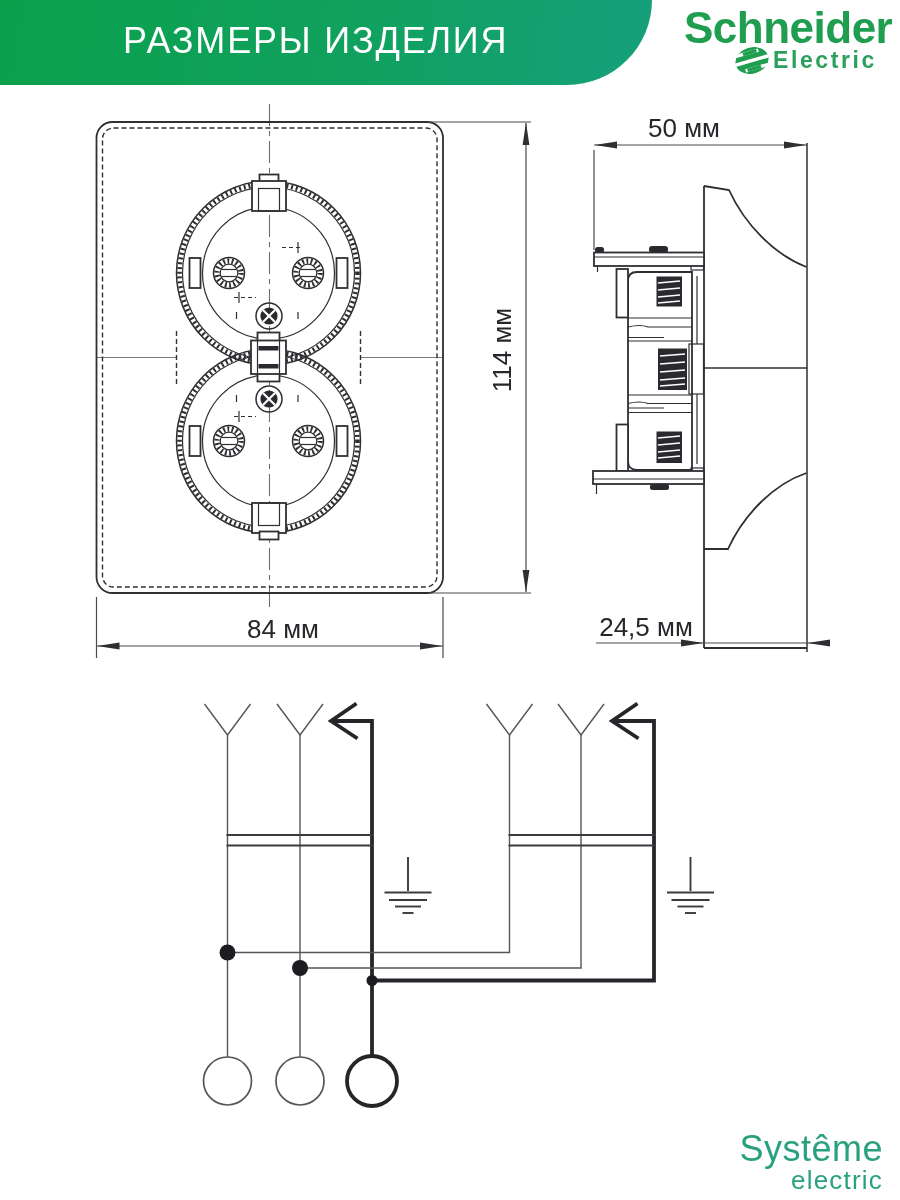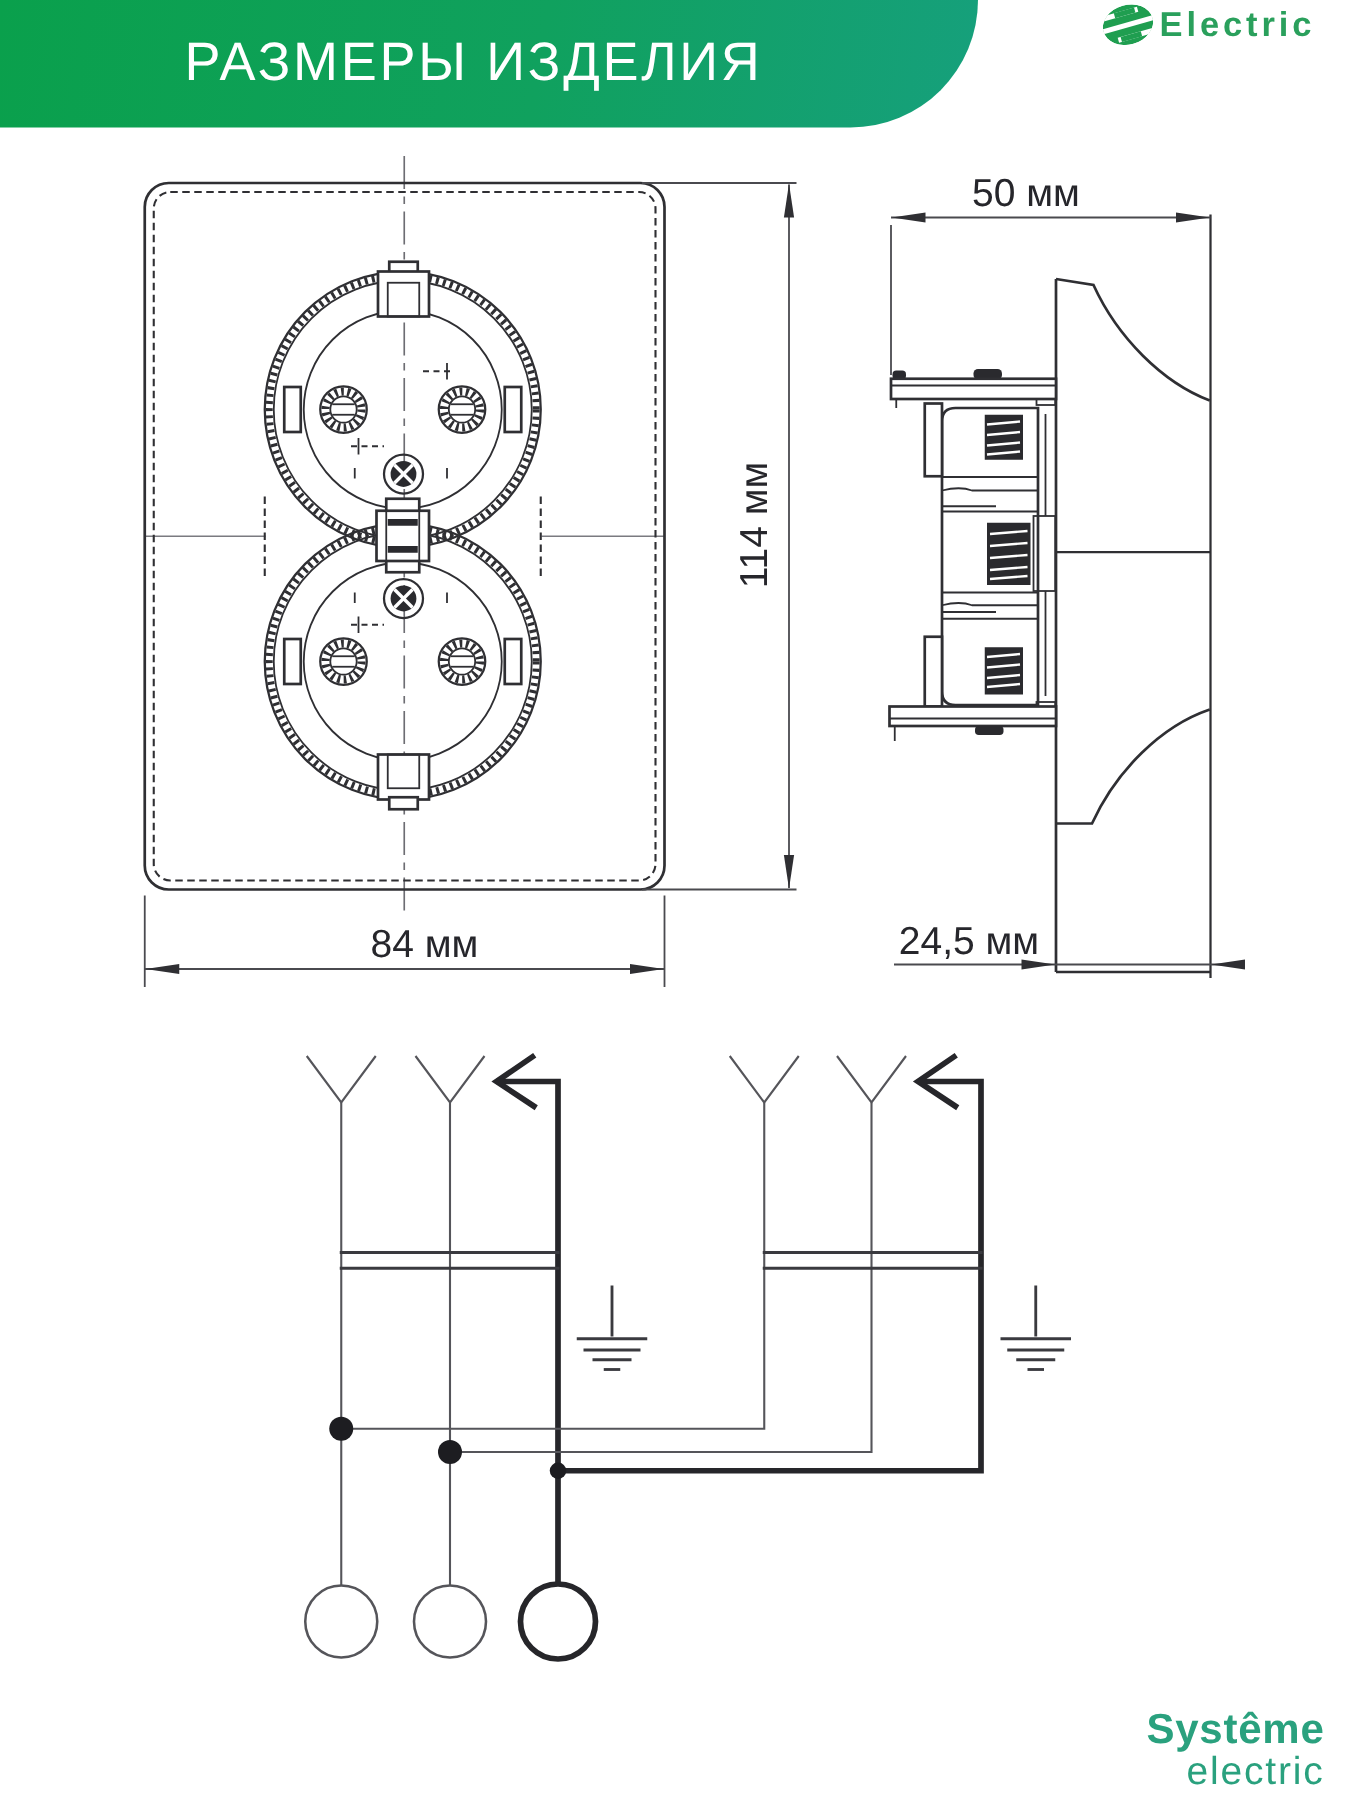--- a/index.html
+++ b/index.html
@@ -28,21 +28,21 @@
     color:var(--brand_green);font-size:44px;font-weight:bold;letter-spacing:-0.5px;line-height:1;
   }
   .brand-top .electric-row{display:flex;align-items:center;margin-top:-4px;margin-left:49px;}
   .brand-top .se-mark{width:38px;height:29px;flex:0 0 auto;margin-right:2px;}
   .brand-top .electric{
     color:var(--brand_green_light);font-size:23px;font-weight:bold;letter-spacing:2.6px;
   }
   .drawing{position:absolute;left:0;top:0;width:900px;height:1200px;}
   .brand-bottom{position:absolute;right:17px;bottom:7px;text-align:right;}
   .brand-bottom .systeme{
-    color:var(--systeme_green);font-size:28px;font-weight:bold;letter-spacing:0.5px;line-height:1;text-align:center;
+    color:var(--systeme_green);font-size:36px;font-weight:normal;letter-spacing:0.5px;line-height:1;text-align:center;
   }
   .brand-bottom .electric{
     color:var(--systeme_green);font-size:26px;letter-spacing:1.2px;line-height:1;display:block;margin-top:0px;
   }
   
   .ln   {stroke:var(--line_dark);stroke-width:1.8;fill:none;}
   .lnf  {stroke:var(--line_dark);stroke-width:1.8;fill:#ffffff;}
   .ln15 {stroke:var(--line_dark);stroke-width:1.5;fill:none;}
   .ln12 {stroke:var(--line_dark);stroke-width:1.2;fill:none;}
   .dash {stroke:var(--line_dark);stroke-width:1.4;fill:none;stroke-dasharray:5 3;}
@@ -353,20 +353,21 @@
     <circle class="term" cx="300" cy="1081" r="24"></circle>
     <circle class="term-thick" cx="372" cy="1081" r="25"></circle>
   </g>
 </svg>
 
 <div class="banner">
   <div class="banner-title">РАЗМЕРЫ ИЗДЕЛИЯ</div>
 </div>
 
 <div class="brand-top">
+  <div class="schneider">Schneider</div>
   <div class="electric-row">
     <svg class="se-mark" viewBox="0 0 38 29" xmlns="http://www.w3.org/2000/svg">
       <defs>
         <clipPath id="seclip">
             <ellipse cx="19" cy="14.5" rx="17" ry="13.2" transform="rotate(-16 19 14.5)"></ellipse>
           </clipPath>
       </defs>
       <g clip-path="url(#seclip)">
         <ellipse cx="19" cy="14.5" rx="17" ry="13.2" transform="rotate(-16 19 14.5)" fill="#1f9e50"></ellipse>
         <rect x="-2" y="4.6" width="30" height="3.4" fill="#ffffff" transform="rotate(-16 19 14.5)"></rect>

